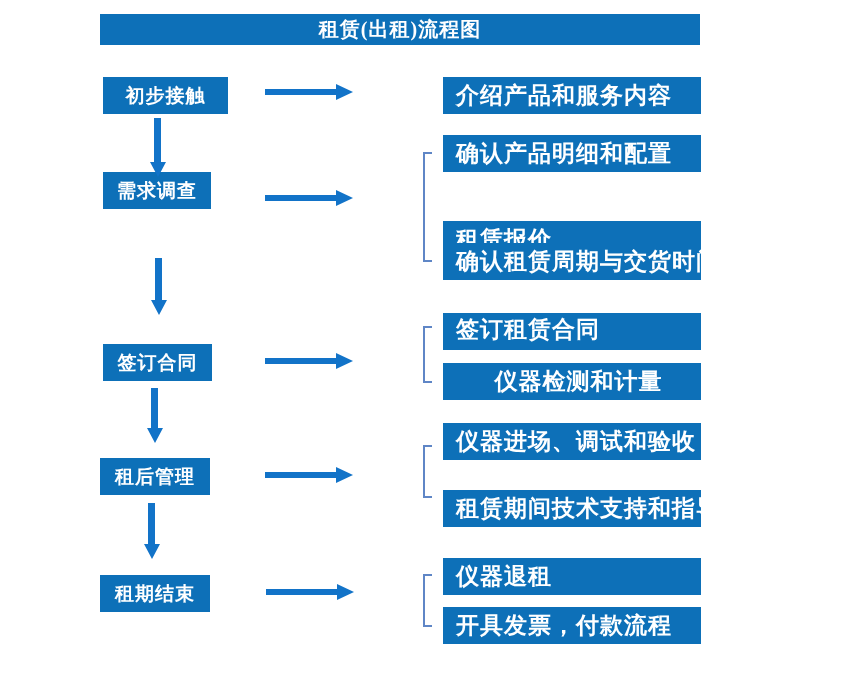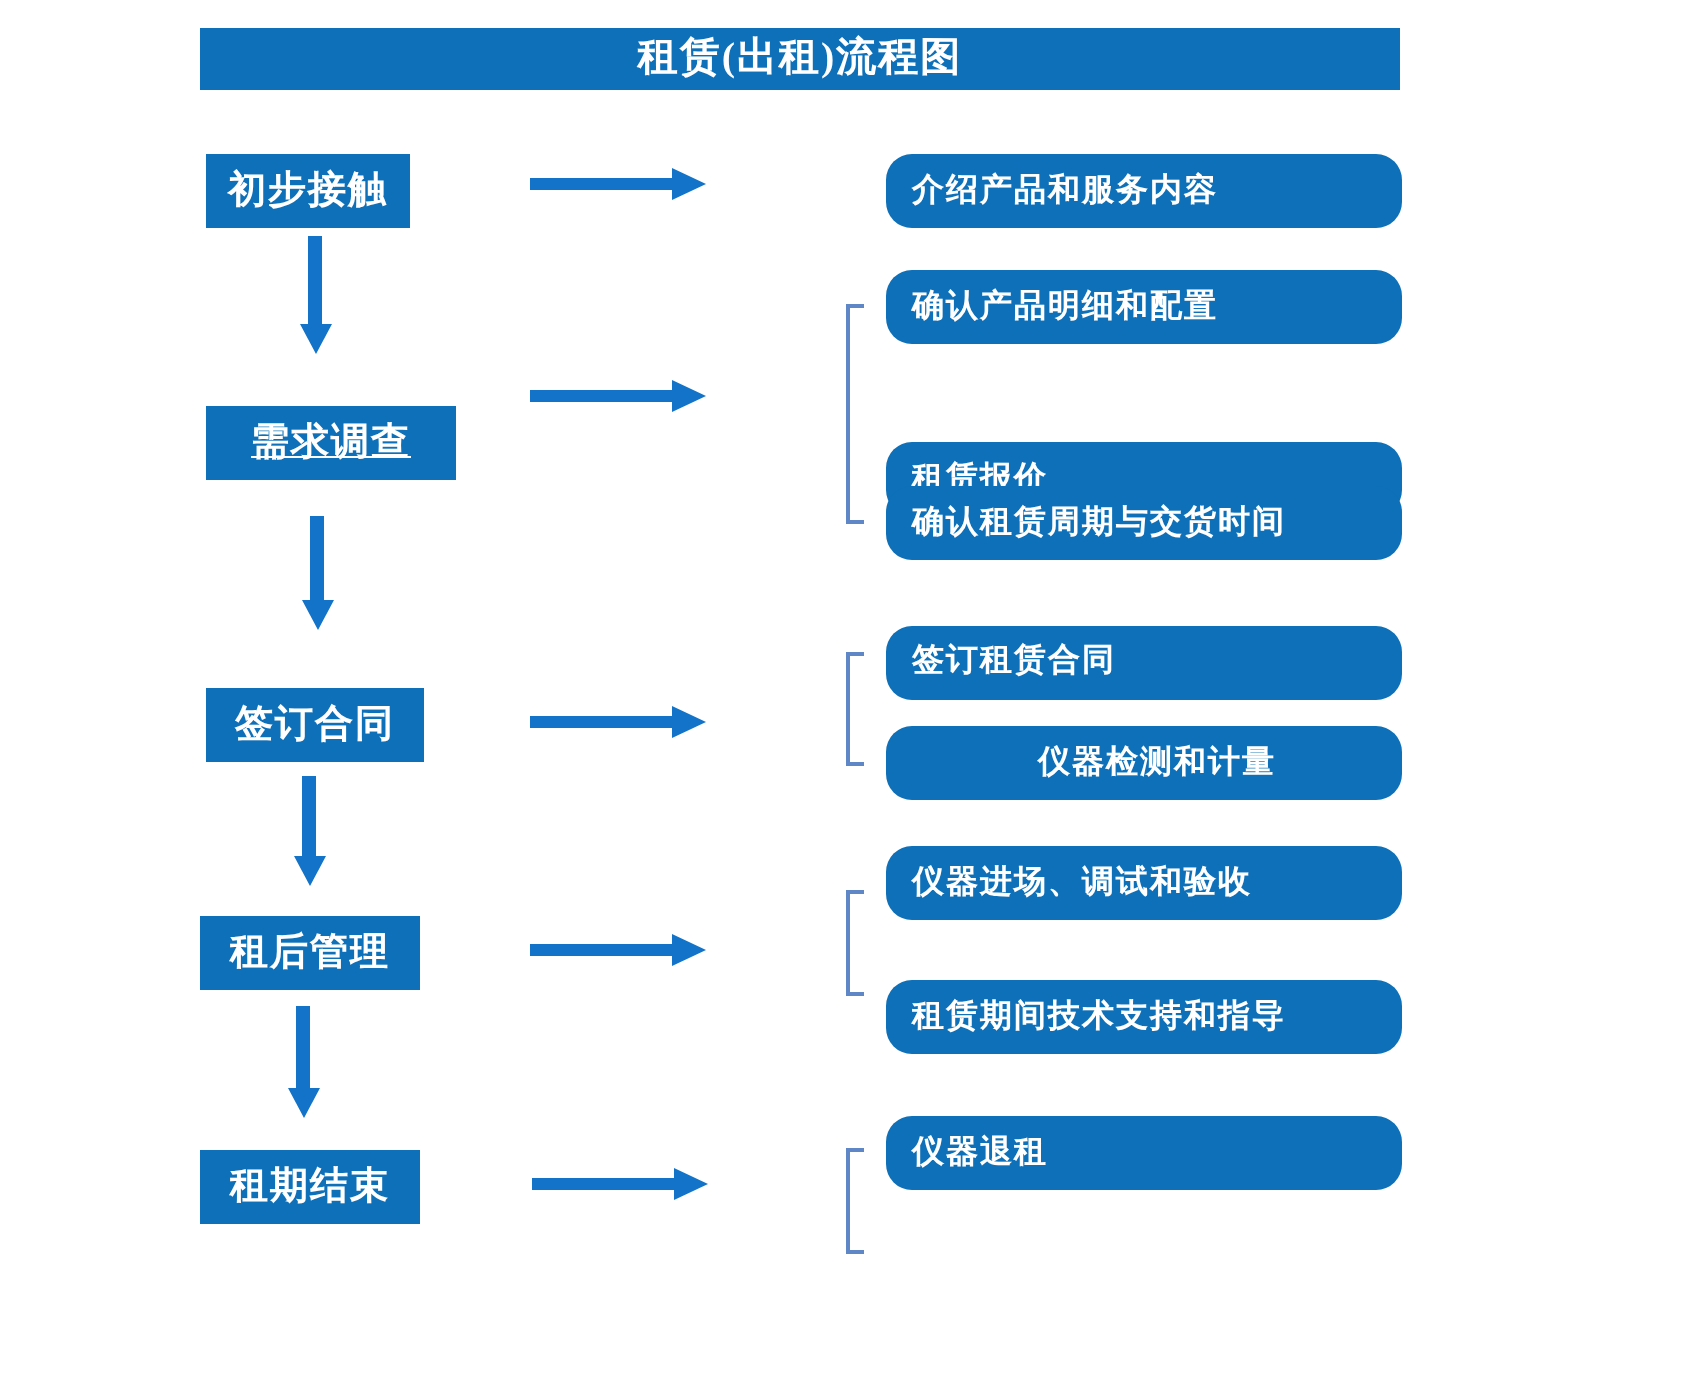--- a/index.html
+++ b/index.html
@@ -24,31 +24,31 @@
     font-size: 20px; font-weight: bold; text-align: center; line-height: 31px;
     letter-spacing: 1px;
   }
 
   .lbox {
     position: absolute; height: 37px; line-height: 37px;
     background: var(--box); color: var(--text);
     font-size: 19px; font-weight: bold; text-align: center;
     letter-spacing: 1px;
   }
-  .lbox1 { left: 103px; top: 77px;  width: 102px; }
-  .lbox2 { left: 103px; top: 203px; width: 125px; text-decoration: underline; }
+  .lbox1 { left: 103px; top: 77px;  width: 125px; }
+  .lbox2 { left: 103px; top: 172px; width: 108px; }
   .lbox3 { left: 103px; top: 344px; width: 109px; }
   .lbox4 { left: 100px; top: 458px; width: 110px; }
   .lbox5 { left: 100px; top: 575px; width: 110px; }
 
   .rbox {
     position: absolute; left: 443px; width: 258px; height: 37px; line-height: 37px;
     background: var(--box); color: var(--text);
-    font-size: 16px; font-weight: bold; text-align: left; padding-left: 13px;
-    letter-spacing: 1px; white-space: nowrap; border-radius: 13px;
+    font-size: 23px; font-weight: bold; text-align: left; padding-left: 13px;
+    letter-spacing: 1px; white-space: nowrap;
   }
   .r1  { top: 77px; }  .r2  { top: 135px; } .r3  { top: 185px; margin-top: 36px; } .r4  { top: 243px; }
   .r5  { top: 313px; font-family: Liberation Mono, monospace; } .r6  { top: 363px; text-align: center; } .r7  { top: 423px; } .r8  { top: 490px; }
   .r9  { top: 558px; } .r10 { top: 607px; }
 
   .harrow { position: absolute; width: 88px; height: 16px; display: flex; align-items: center; }
   .harrow .shaft { flex: 1; height: 6px; background: var(--arrow); }
   .harrow .head {
     width: 0; height: 0;
     border-top: 8px solid transparent; border-bottom: 8px solid transparent;
@@ -141,14 +141,15 @@
 
   <div class="rbox r1">介绍产品和服务内容</div>
   <div class="rbox r2">确认产品明细和配置</div>
   <div class="rbox r3">租赁报价</div>
   <div class="rbox r4">确认租赁周期与交货时间</div>
   <div class="rbox r5">签订租赁合同</div>
   <div class="rbox r6">仪器检测和计量</div>
   <div class="rbox r7">仪器进场、调试和验收</div>
   <div class="rbox r8">租赁期间技术支持和指导</div>
   <div class="rbox r9">仪器退租</div>
+  <div class="rbox r10">开具发票，付款流程</div>
 
 </div>
 
 </body></html>

